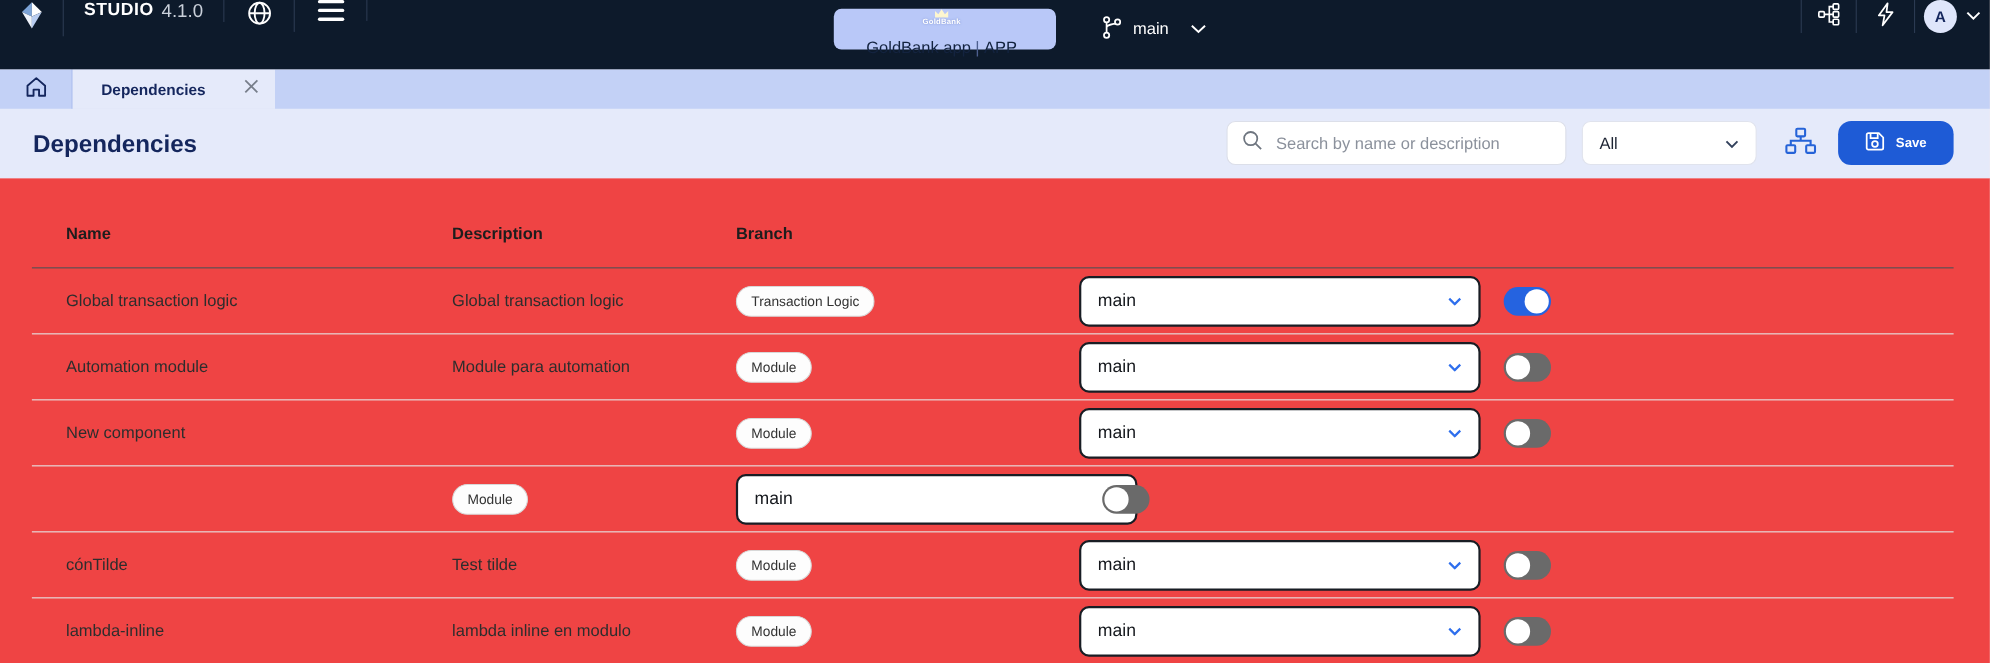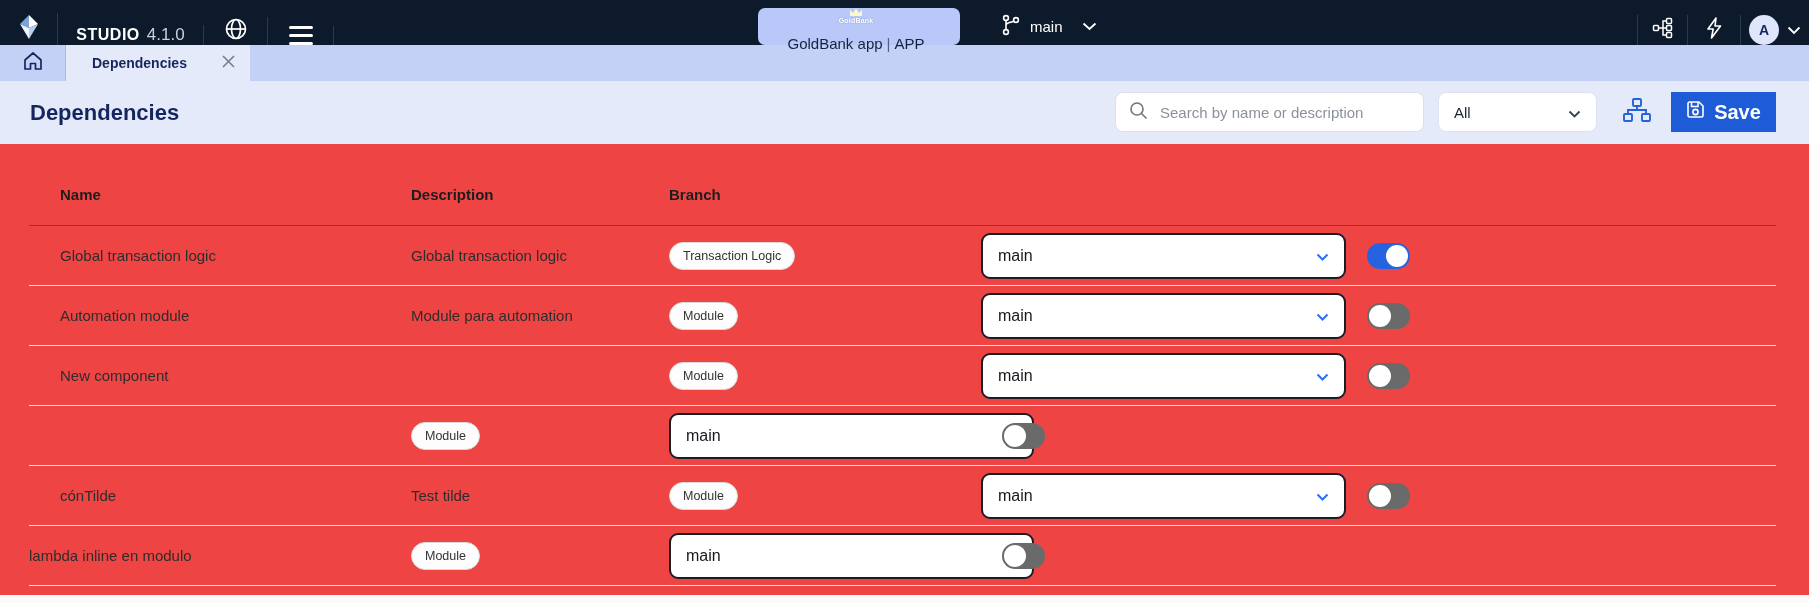--- a/index.html
+++ b/index.html
@@ -4,22 +4,22 @@
 <style>
   * { box-sizing: border-box; }
   html,body { margin:0; padding:0; }
   body {
     width:1809px; height:603px; overflow:hidden;
     font-family:"Liberation Sans", sans-serif;
     background:#fafafa;
   }
   
   .navbar {
-    position:relative; height:45px; background:#0d1a2b; color:#fff;
-    display:flex; align-items:flex-end;
+    position:relative; height:63px; background:#0d1a2b; color:#fff;
+    display:flex; align-items:flex-start;
   }
   .nav-sec { display:flex; align-items:center; justify-content:center; border-right:1px solid #2b3a52; }
   .nav-logo { width:58px; }
   .nav-studio { width:146px; gap:7px; }
   .nav-studio .prod { font-weight:700; font-size:16px; letter-spacing:.5px; }
   .nav-studio .ver { font-size:17px; color:#c9d0da; }
   .nav-globe { width:64px; }
   .nav-burger { width:66px; }
   .burger { display:flex; flex-direction:column; gap:5px; }
   .burger span { display:block; width:24px; height:3px; background:#fff; border-radius:2px; }
@@ -71,23 +71,23 @@
   .filter-select {
     position:absolute; left:1438px; top:11px; width:159px; height:40px;
     background:#fff; border:1px solid #e0e3ed; border-radius:8px;
     display:flex; align-items:center; justify-content:space-between;
     padding:0 15px; font-size:15px; color:#1d2433; cursor:pointer;
   }
   .hier-btn { position:absolute; left:1618px; top:13px; width:38px; height:36px;
     display:flex; align-items:center; justify-content:center; cursor:pointer; }
   .save-btn {
     position:absolute; left:1671px; top:11px; width:105px; height:40px;
-    background:#1e5bd6; border-radius:0; color:#fff;
+    background:#1e5bd6; border-radius:12px; color:#fff;
     display:flex; align-items:center; justify-content:center; gap:9px;
-    font-size:20px; font-weight:600; cursor:pointer; border:none;
+    font-size:12px; font-weight:600; cursor:pointer; border:none;
   }
   
   .main { padding-left:29px; background:#ef4444; height:451px; }
   .dep-table { width:1747px; }
   .thead, .trow {
     display:grid; grid-template-columns:382px 258px 312px 365px auto;
     align-items:center;
   }
   .thead {
     height:82px; padding-top:20px; border-bottom:1px solid #515254;
@@ -355,20 +355,21 @@
                 <path d="M1.5 1.5 L6.5 6.5 L11.5 1.5"></path>
               </svg>
       </span>
     </div>
     <div class="toggle off">
             <span class="knob"></span>
           </div>
   </div>
 
   <div class="trow">
+    <span class="cell-first">lambda-inline</span>
     <span>lambda inline en modulo</span>
     <span><span class="type-badge">Module</span></span>
     <div class="branch-select">
       <span>main</span>
       <span>
         <svg width="13" height="8" viewBox="0 0 13 8" fill="none" stroke="#2f6fed" stroke-width="2">
                 <path d="M1.5 1.5 L6.5 6.5 L11.5 1.5"></path>
               </svg>
       </span>
     </div>

